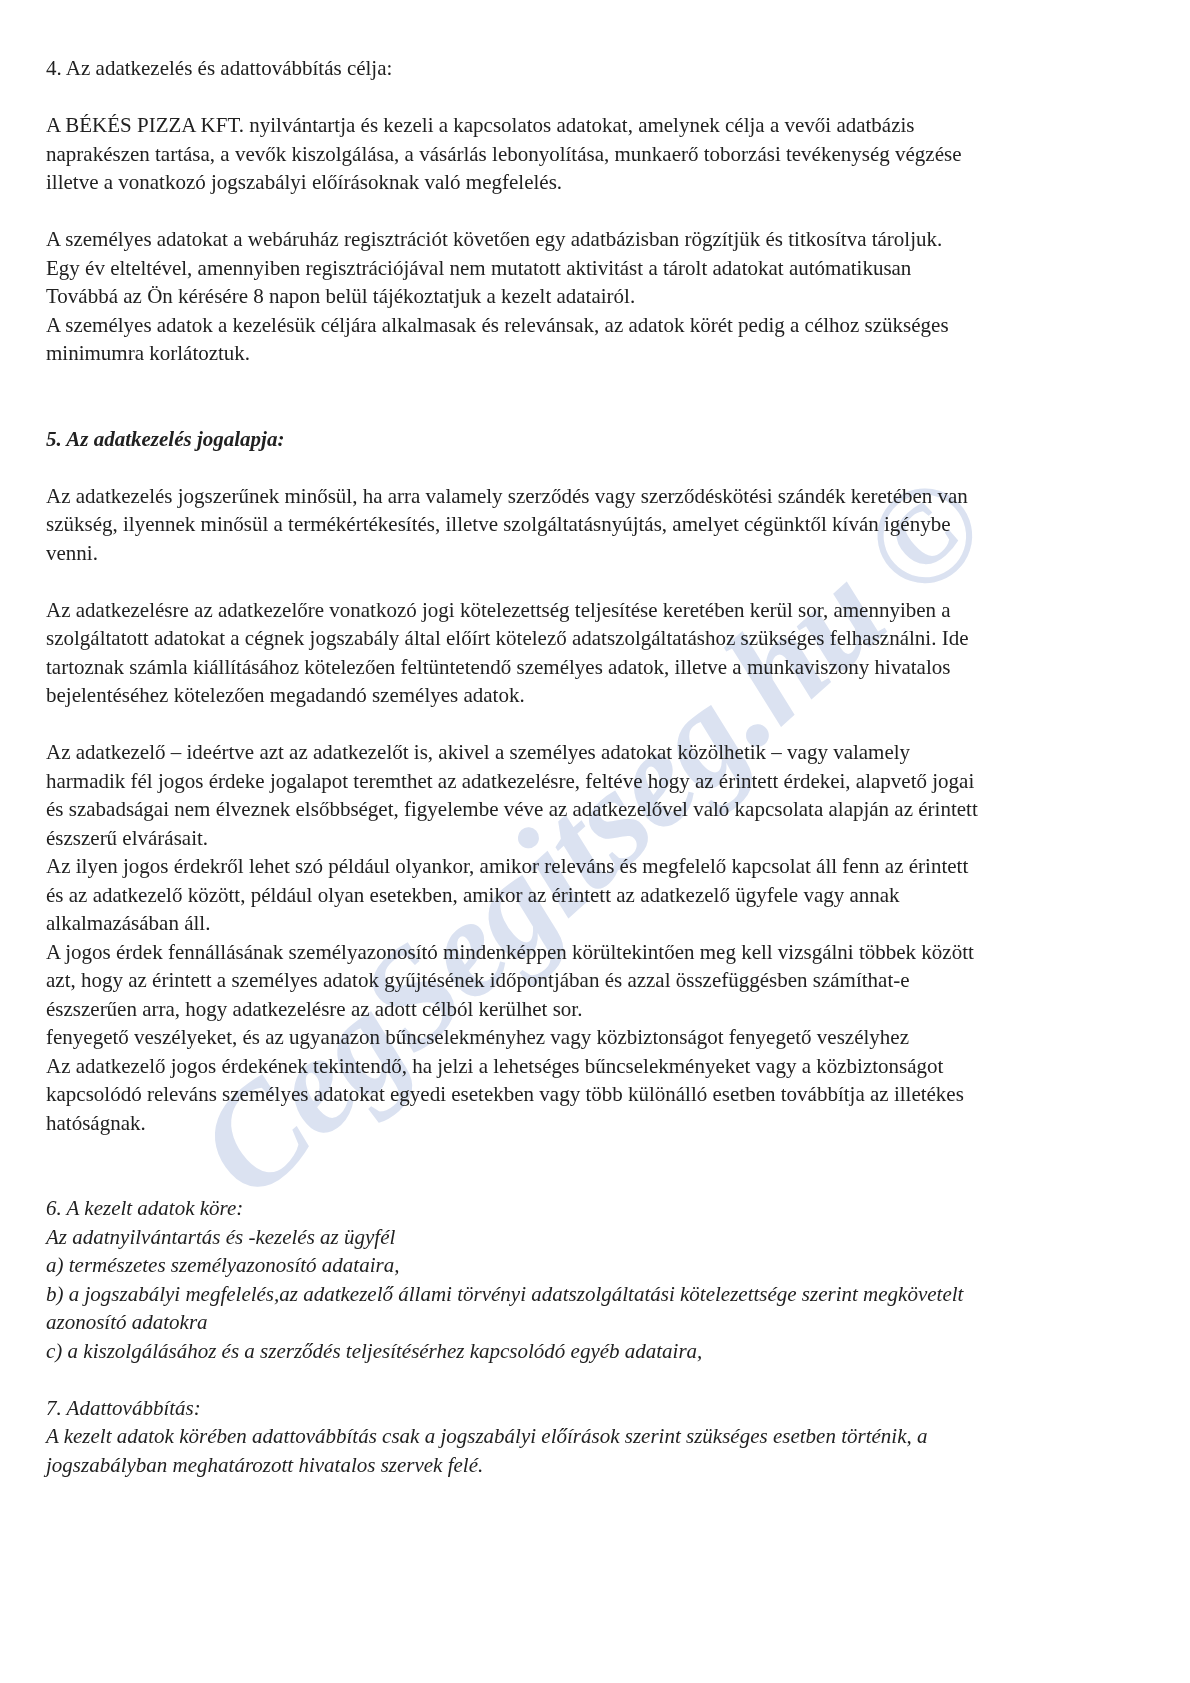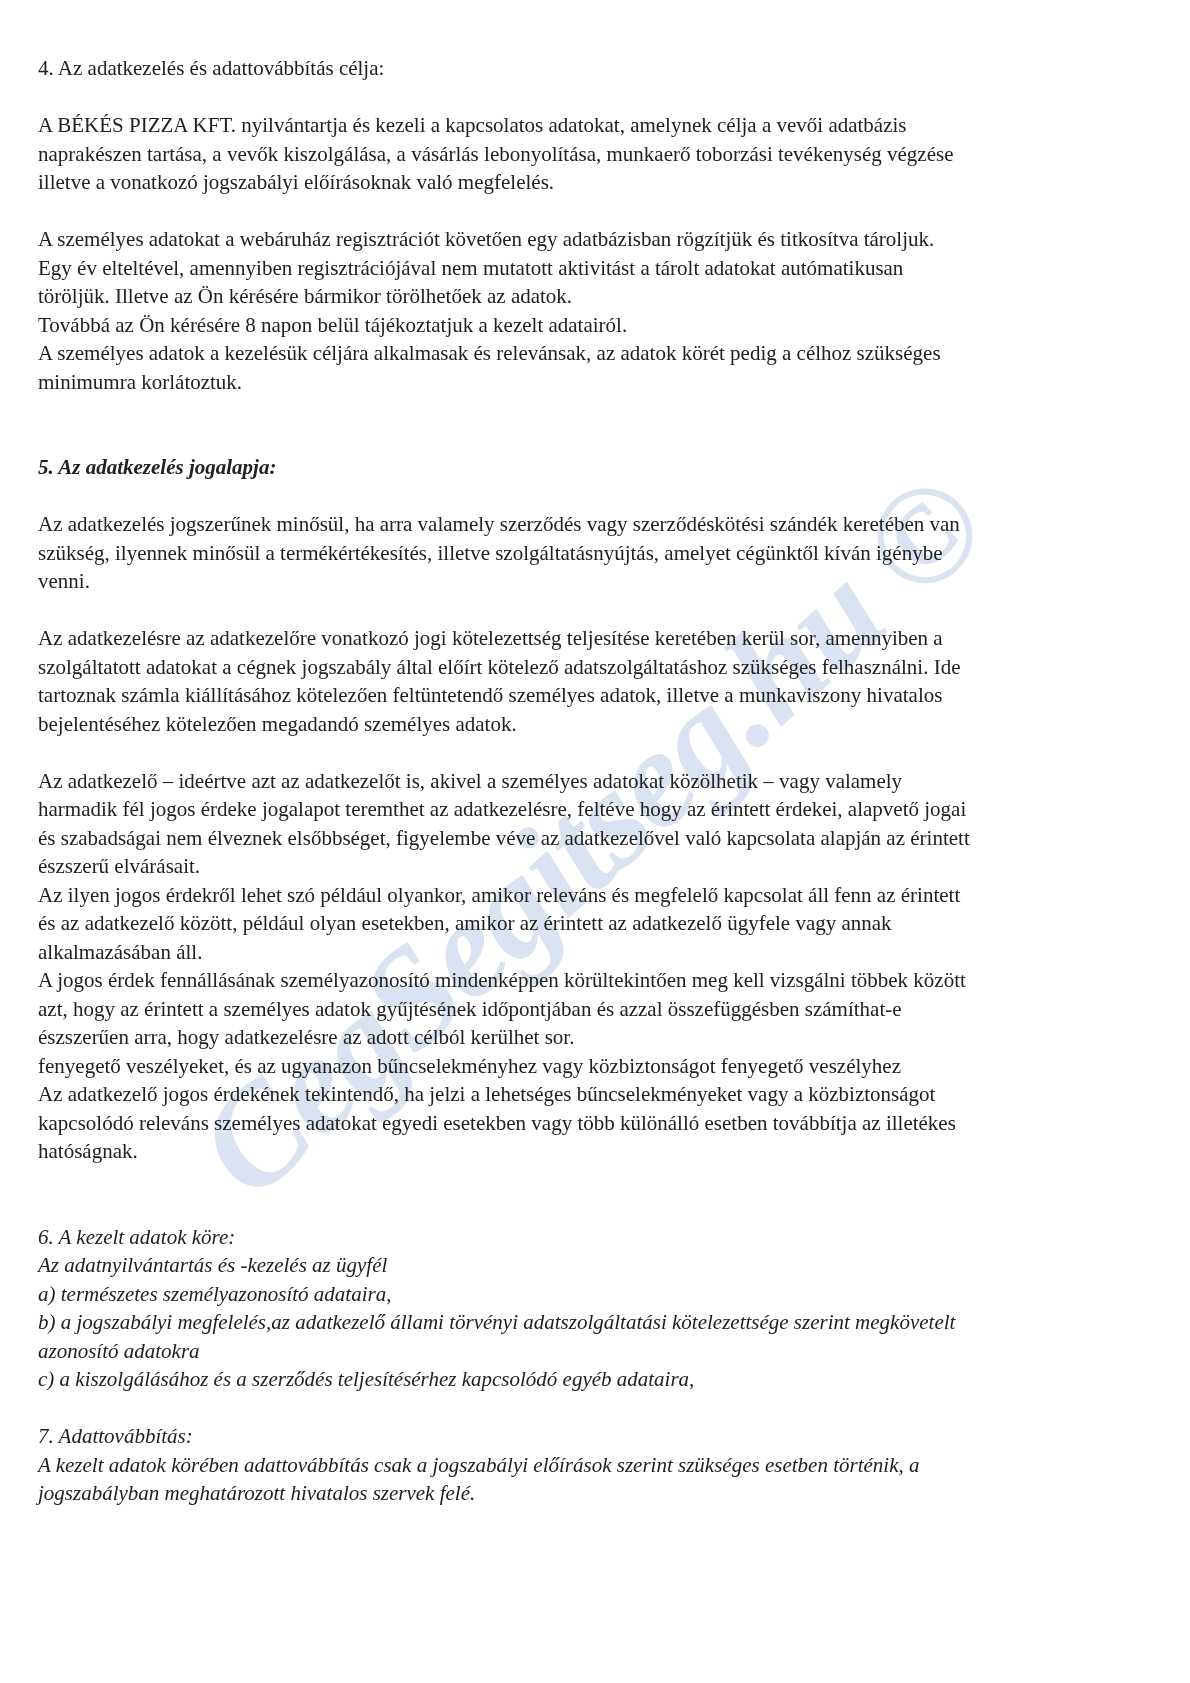--- a/index.html
+++ b/index.html
@@ -36,21 +36,21 @@
   .doc-body {
     position: absolute;
     inset: 0;
     z-index: 1;
     padding: 54px 20px 0 30px;
     box-sizing: border-box;
     color: #212121;
     font-size: 21px;
     line-height: 28.5px;
   }
-  .block { margin: 8px; }
+  .block { margin: 16px; }
   .block.italic .line { font-style: italic; }
   .line {
     white-space: nowrap;
     height: 28.5px;
   }
 </style>
 </head>
 <body>
 
 <div class="page">
@@ -60,21 +60,20 @@
         <div class="line">4. Az adatkezelés és adattovábbítás célja:</div>
       </div>
       <div class="block" style="margin-top: 28.5px;">
         <div class="line">A BÉKÉS PIZZA KFT. nyilvántartja és kezeli a kapcsolatos adatokat, amelynek célja a vevői adatbázis</div>
         <div class="line">naprakészen tartása, a vevők kiszolgálása, a vásárlás lebonyolítása, munkaerő toborzási tevékenység végzése</div>
         <div class="line">illetve a vonatkozó jogszabályi előírásoknak való megfelelés.</div>
       </div>
       <div class="block" style="margin-top: 28.5px;">
         <div class="line">A személyes adatokat a webáruház regisztrációt követően egy adatbázisban rögzítjük és titkosítva tároljuk.</div>
         <div class="line">Egy év elteltével, amennyiben regisztrációjával nem mutatott aktivitást a tárolt adatokat autómatikusan</div>
-        <div class="line">töröljük. Illetve az Ön kérésére bármikor törölhetőek az adatok.</div>
         <div class="line">Továbbá az Ön kérésére 8 napon belül tájékoztatjuk a kezelt adatairól.</div>
         <div class="line">A személyes adatok a kezelésük céljára alkalmasak és relevánsak, az adatok körét pedig a célhoz szükséges</div>
         <div class="line">minimumra korlátoztuk.</div>
       </div>
       <div class="block italic" style="margin-top: 57px; font-weight: bold;">
         <div class="line">5. Az adatkezelés jogalapja:</div>
       </div>
       <div class="block" style="margin-top: 28.5px;">
         <div class="line">Az adatkezelés jogszerűnek minősül, ha arra valamely szerződés vagy szerződéskötési szándék keretében van</div>
         <div class="line">szükség, ilyennek minősül a termékértékesítés, illetve szolgáltatásnyújtás, amelyet cégünktől kíván igénybe</div>

